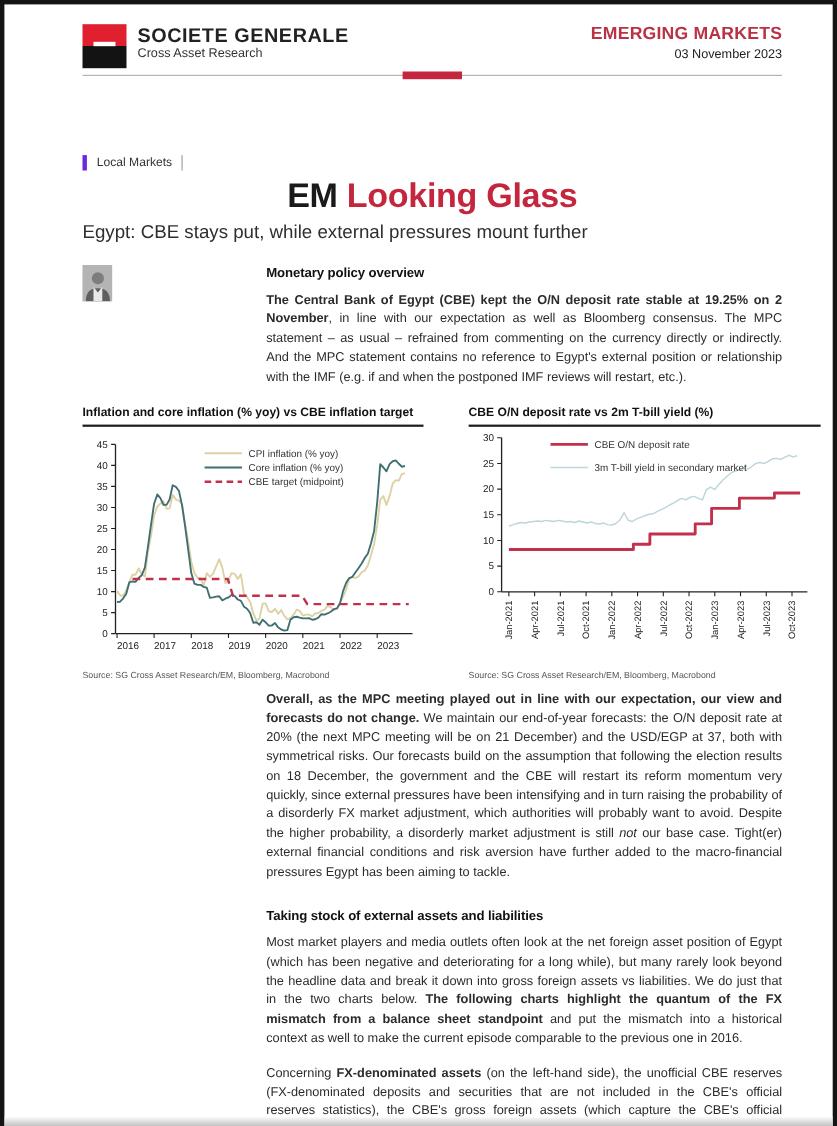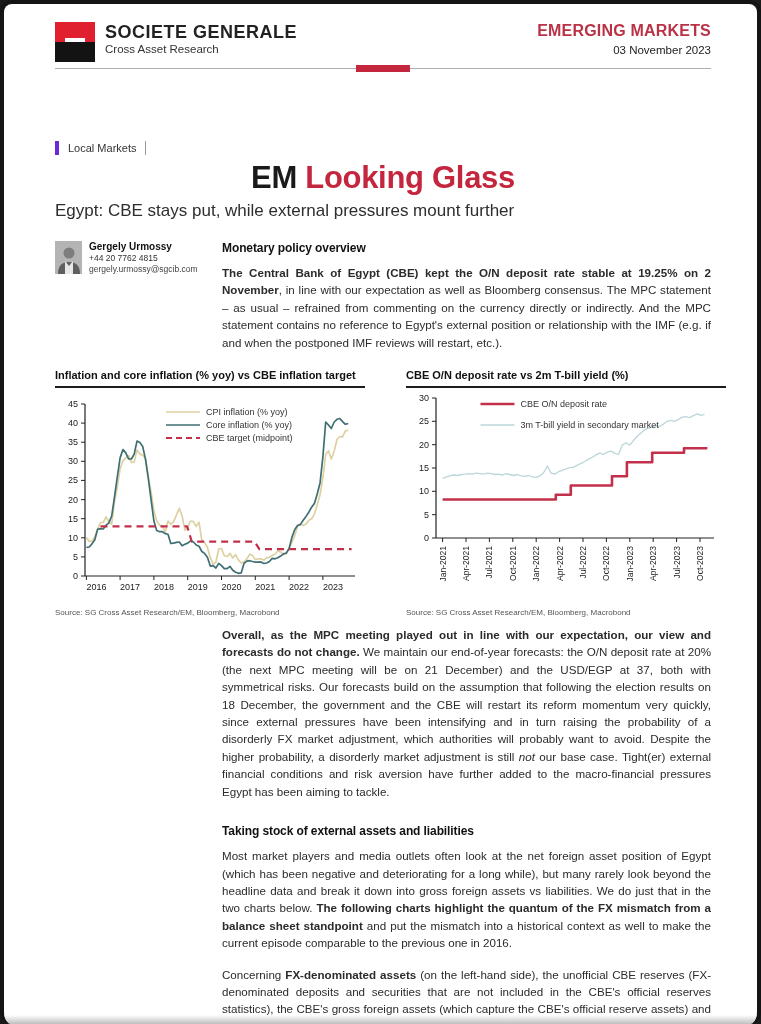--- a/index.html
+++ b/index.html
@@ -1,21 +1,21 @@
 <!DOCTYPE html>
 <html><head>
 <meta charset="utf-8">
 <style>
   * { margin:0; padding:0; box-sizing:border-box; }
   html,body { width:761px; height:1024px; overflow:hidden; background:#1a1a1a; }
   body { font-family:"Liberation Sans","DejaVu Sans",sans-serif; }
   .page {
     position:relative; width:761px; height:1024px; background:#ffffff;
     border-top:4px solid #141414; border-left:4px solid #141414; border-right:4px solid #141414;
-    padding:18px 46px 0 51px; overflow:hidden;border-radius:12px;
+    padding:18px 46px 0 71px; overflow:hidden;
   }
   
   .hdr { display:flex; justify-content:space-between; align-items:flex-start; }
   .brandrow { display:flex; gap:10px; align-items:flex-start; }
   .sglogo { width:40px; height:40px; position:relative; background:linear-gradient(#e0202f 0 50%, #131313 50% 100%); }
   .sglogo .dash { position:absolute; left:50%; top:45%; transform:translate(-50%,-50%); width:20px; height:4px; background:#fff; }
   .brandname { font-size:18px; font-weight:700; letter-spacing:.5px; color:#222; line-height:20px; }
   .brandsub { font-size:11.5px; color:#333; margin-top:1px; }
   .hdr-right { text-align:right; }
   .cat { font-size:16px; font-weight:700; color:#b93246; letter-spacing:.2px; }
@@ -87,25 +87,20 @@
   <div class="row1">
     <div class="leftcol">
       <div class="author">
         <div class="avatar">
           <svg width="27" height="33" viewBox="0 0 27 33">
             <rect width="27" height="33" fill="#b4b4b4"></rect>
             <circle cx="14" cy="12" r="5.5" fill="#7d7d7d"></circle>
             <path d="M3 33 Q3 21 14 21 Q25 21 25 33 Z" fill="#5f5f5f"></path>
             <path d="M10 20 L14 25 L18 20 L18 33 L10 33 Z" fill="#e8e8e8"></path>
           </svg>
-        </div>
-        <div>
-          <div class="nm">Gergely Urmossy</div>
-          <div class="ph">+44 20 7762 4815</div>
-          <div class="em">gergely.urmossy@sgcib.com</div>
         </div>
       </div>
     </div>
     <div class="maincol">
       <div class="h2">Monetary policy overview</div>
       <p class="body"><span style="font-weight: 700;">The Central Bank of Egypt (CBE) kept the O/N deposit rate stable at 19.25% on 2 November</span><span>, in line with our expectation as well as Bloomberg consensus. The MPC statement – as usual – refrained from commenting on the currency directly or indirectly. And the MPC statement contains no reference to Egypt's external position or relationship with the IMF (e.g. if and when the postponed IMF reviews will restart, etc.).</span></p>
     </div>
   </div>
 
   <div class="chartrow">

